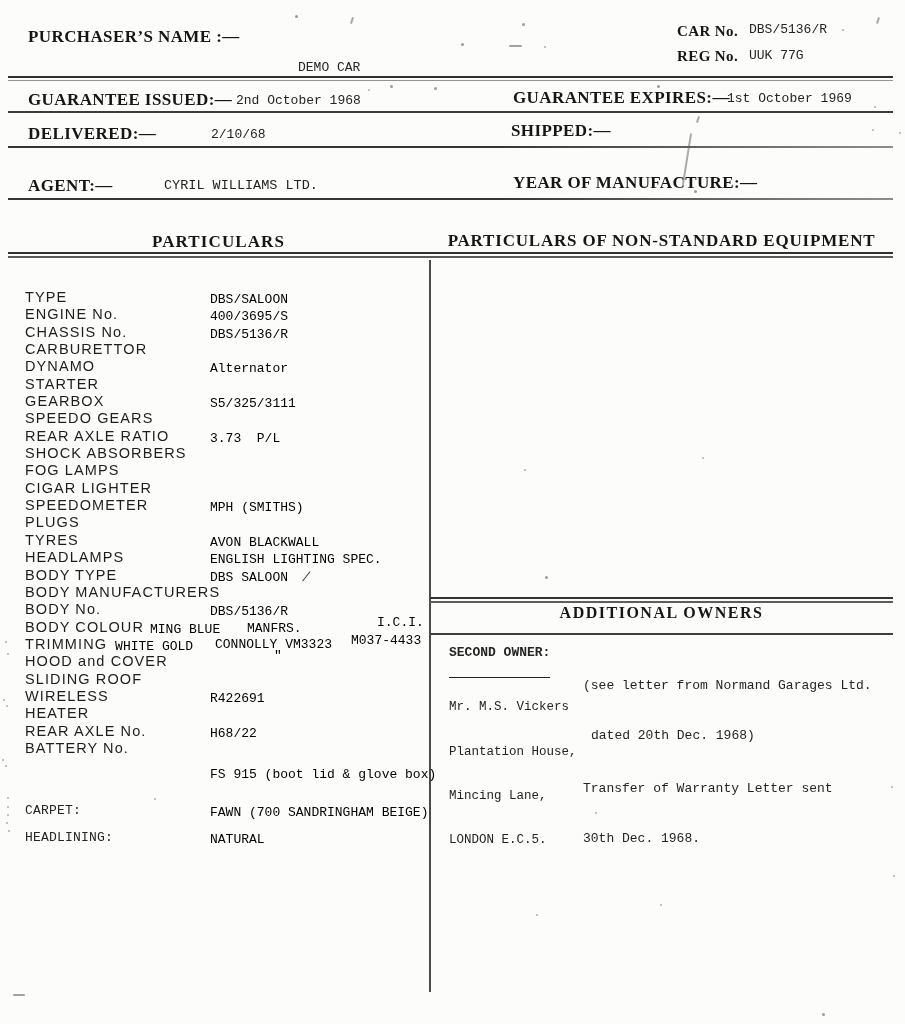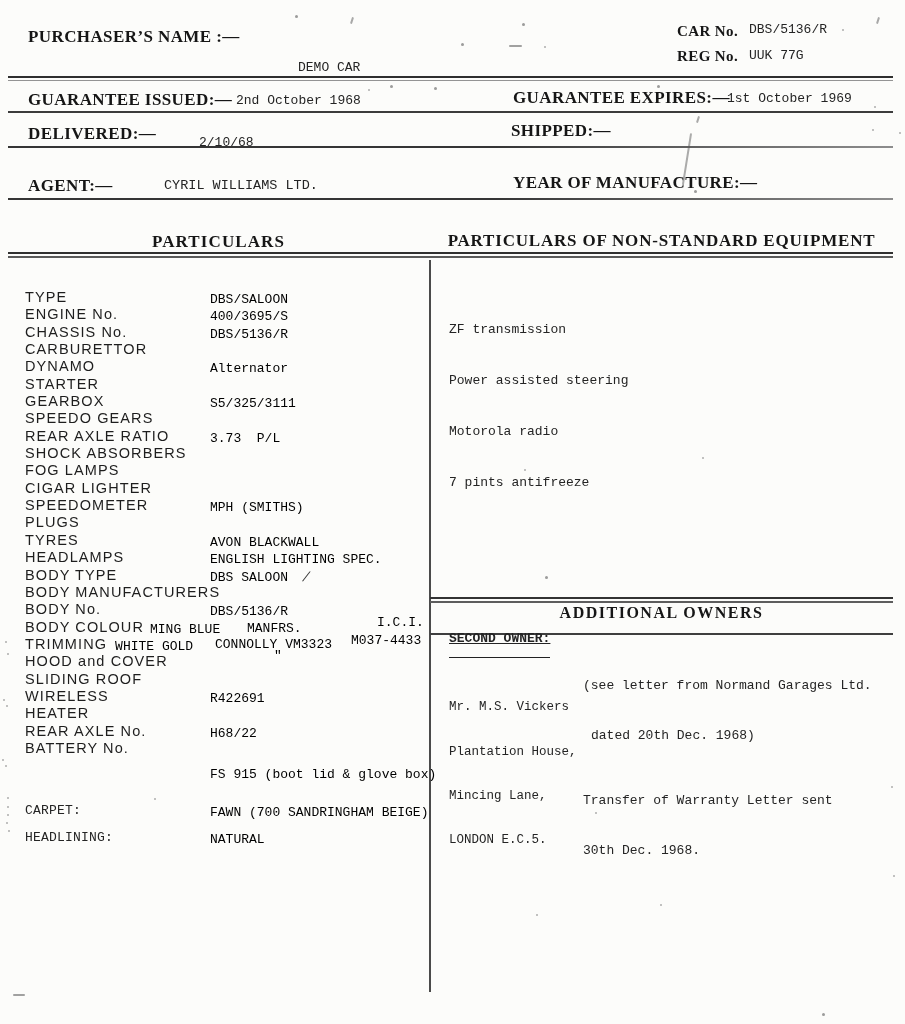--- a/index.html
+++ b/index.html
@@ -22,25 +22,25 @@
   .rows{position:absolute;left:25px;top:289px;width:410px;}
   .prow{height:17.35px;line-height:17.35px;white-space:nowrap;position:relative;}
   .plabel{display:inline-block;width:185px;font-size:14.5px;letter-spacing:1.1px;color:#1e1e1e;white-space:nowrap;vertical-align:top;}
   .plabel.mono-label{font-family:"Liberation Mono","DejaVu Sans Mono",monospace;font-size:13px;letter-spacing:.2px;color:#242424;}
   .pval{font-family:"Liberation Mono","DejaVu Sans Mono",monospace;font-size:13px;color:#000000;white-space:pre;}
   .inlineval{margin-left:6px;}
   .posed{position:absolute;}
   .tick{display:inline-block;margin-left:14px;transform:skewX(-14deg);color:#333;}
   .equip{position:absolute;left:449px;top:287px;line-height:17px;}
   .ao-title{position:absolute;left:430px;top:604px;width:463px;text-align:center;font-size:16px;letter-spacing:1.5px;}
-  .owner-head{position:absolute;left:449px;top:631px;font-weight:bold;border-bottom:1.5px solid #222;padding-bottom:11px;text-decoration:underline;}
+  .owner-head{position:absolute;left:449px;top:645px;font-weight:bold;border-bottom:1.5px solid #222;padding-bottom:17px;}
   .owner-lines{position:absolute;left:449px;top:671px;font-size:12.5px;line-height:14.7px;}
   .note-lines{position:absolute;left:583px;top:645px;line-height:16.5px;}
   .note-ind{padding-left:8px;}
-  .note-gap{margin-top:16px;}
+  .note-gap{margin-top:4px;}
   .sp{position:absolute;width:3px;height:3px;border-radius:50%;background:#4d4d4d;opacity:.55;}
   .sp2{width:2px;height:2px;opacity:.45;}
   .dash{position:absolute;height:2px;border-radius:1px;background:#555;opacity:.55;}
   .slash{position:absolute;width:2px;height:52px;background:#5a5a5a;opacity:.5;transform:rotate(9deg);border-radius:1px;}
   .tickmark{position:absolute;width:2px;height:7px;background:#555;opacity:.5;transform:rotate(18deg);border-radius:1px;}
 </style>
 </head>
 <body>
 
 <div class="page">
@@ -56,21 +56,21 @@
   <div class="rule rule-double" style="top:76px;"></div>
 
   <div class="abs serif blabel" style="left:28px;top:90px;">GUARANTEE ISSUED:—</div>
   <div class="abs mono" style="left:236px;top:93px;">2nd October 1968</div>
   <div class="abs serif blabel" style="left:513px;top:88px;">GUARANTEE EXPIRES:—</div>
   <div class="abs mono" style="left:727px;top:91px;">1st October 1969</div>
 
   <div class="rule rule-thick" style="top:111px;"></div>
 
   <div class="abs serif blabel" style="left:28px;top:124px;">DELIVERED:—</div>
-  <div class="abs mono" style="left:199px;top:127px;margin-top:8px;">2/10/68</div>
+  <div class="abs mono" style="left:211px;top:127px;">2/10/68</div>
   <div class="abs serif blabel" style="left:511px;top:121px;">SHIPPED:—</div>
 
   <div class="rule rule-fade" style="top:146px;"></div>
 
   <div class="abs serif blabel" style="left:28px;top:176px;">AGENT:—</div>
   <div class="abs mono" style="left:164px;top:178px;font-size:13.5px;">CYRIL WILLIAMS LTD.</div>
   <div class="abs serif blabel" style="left:513px;top:173px;">YEAR OF MANUFACTURE:—</div>
 
   <div class="rule rule-fade" style="top:198px;"></div>
 
@@ -106,26 +106,20 @@
     <div class="prow"><span class="plabel">SLIDING ROOF</span><span class="pval"></span></div>
     <div class="prow"><span class="plabel">WIRELESS</span><span class="pval">R422691</span></div>
     <div class="prow"><span class="plabel">HEATER</span><span class="pval"></span></div>
     <div class="prow"><span class="plabel">REAR AXLE No.</span><span class="pval">H68/22</span></div>
     <div class="prow"><span class="plabel">BATTERY No.</span><span class="pval"></span></div>
     <div class="prow" style="margin-top:7px;"><span class="plabel"></span><span class="pval">FS 915 (boot lid &amp; glove box)</span></div>
     <div class="prow" style="margin-top:20px;"><span class="plabel mono-label">CARPET:</span><span class="pval">FAWN (700 SANDRINGHAM BEIGE)</span></div>
     <div class="prow" style="margin-top:10px;"><span class="plabel mono-label">HEADLINING:</span><span class="pval">NATURAL</span></div>
   </div>
 
-  <div class="equip mono">
-    <div>ZF transmission</div>
-    <div>Power assisted steering</div>
-    <div>Motorola radio</div>
-    <div>7 pints antifreeze</div>
-  </div>
 
   <div class="ao-rule-top" style="top:597px;"></div>
   <div class="ao-title serif">ADDITIONAL OWNERS</div>
   <div class="ao-rule-mid" style="top:633px;"></div>
 
   <div class="owner-head mono">SECOND OWNER:</div>
   <div class="owner-lines mono">
     <div>Mr. M.S. Vickers</div>
     <div>Plantation House,</div>
     <div>Mincing Lane,</div>

